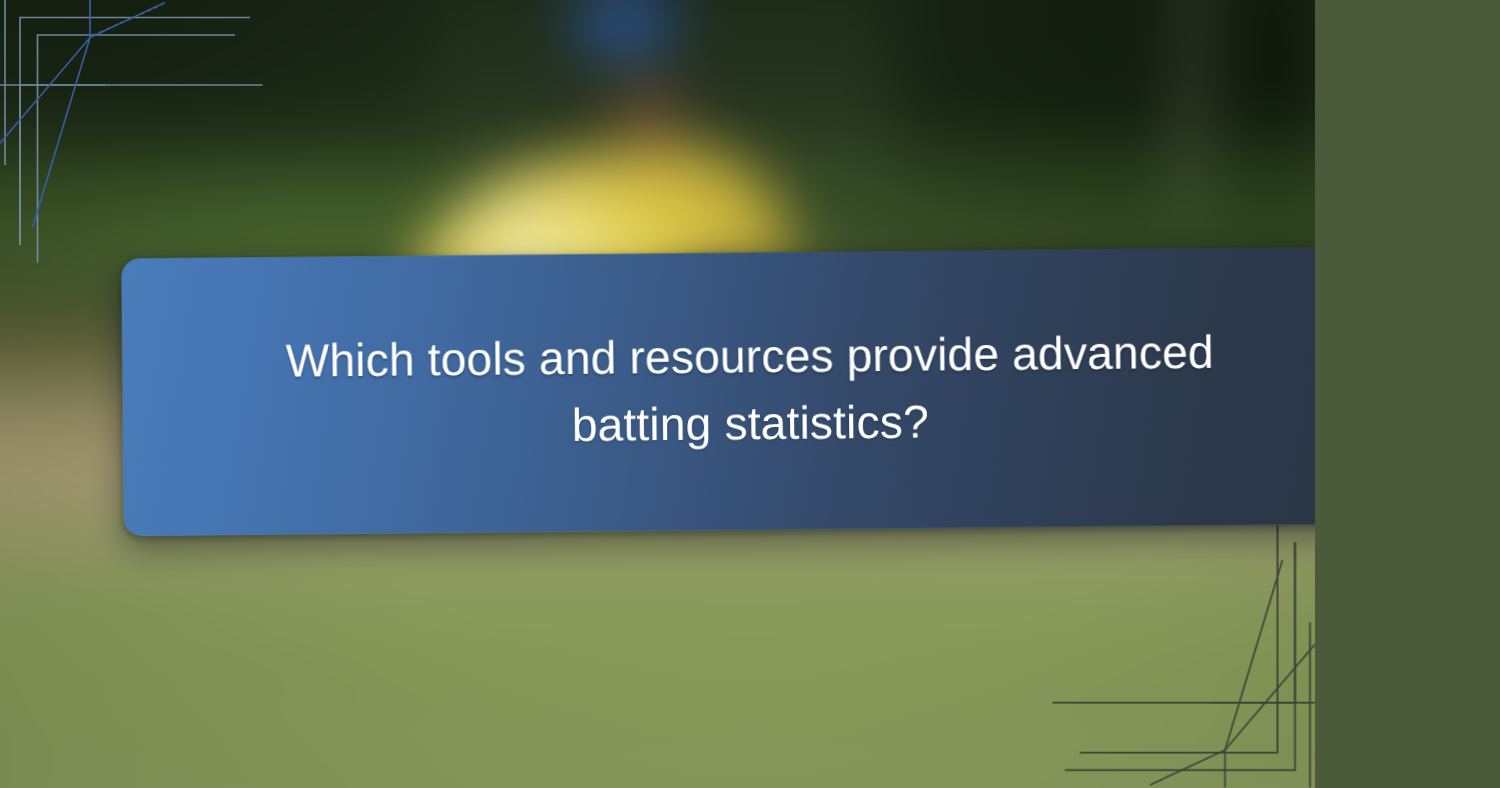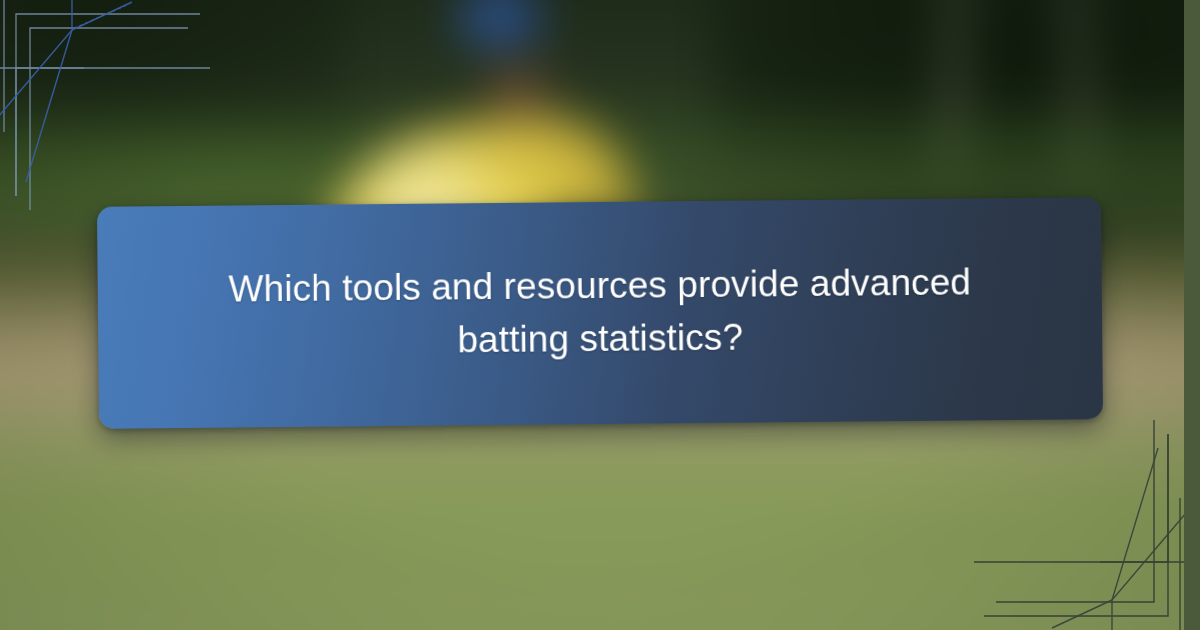--- a/index.html
+++ b/index.html
@@ -7,21 +7,21 @@
 
   html, body {
     width:1200px; height:630px;
     overflow:hidden;
     background:#4a5a3a;
     font-family:"Liberation Sans", sans-serif;
   }
 
   #stage {
     position:relative;
-    width:1184px; height:630px;
+    width:1052px; height:630px;
     overflow:hidden;
   }
 
   
   .bg-photo {
     position:absolute;
     left:-60px; top:-60px;
     width:1320px; height:750px;
     filter:blur(22px);
     transform:scale(1.06);

